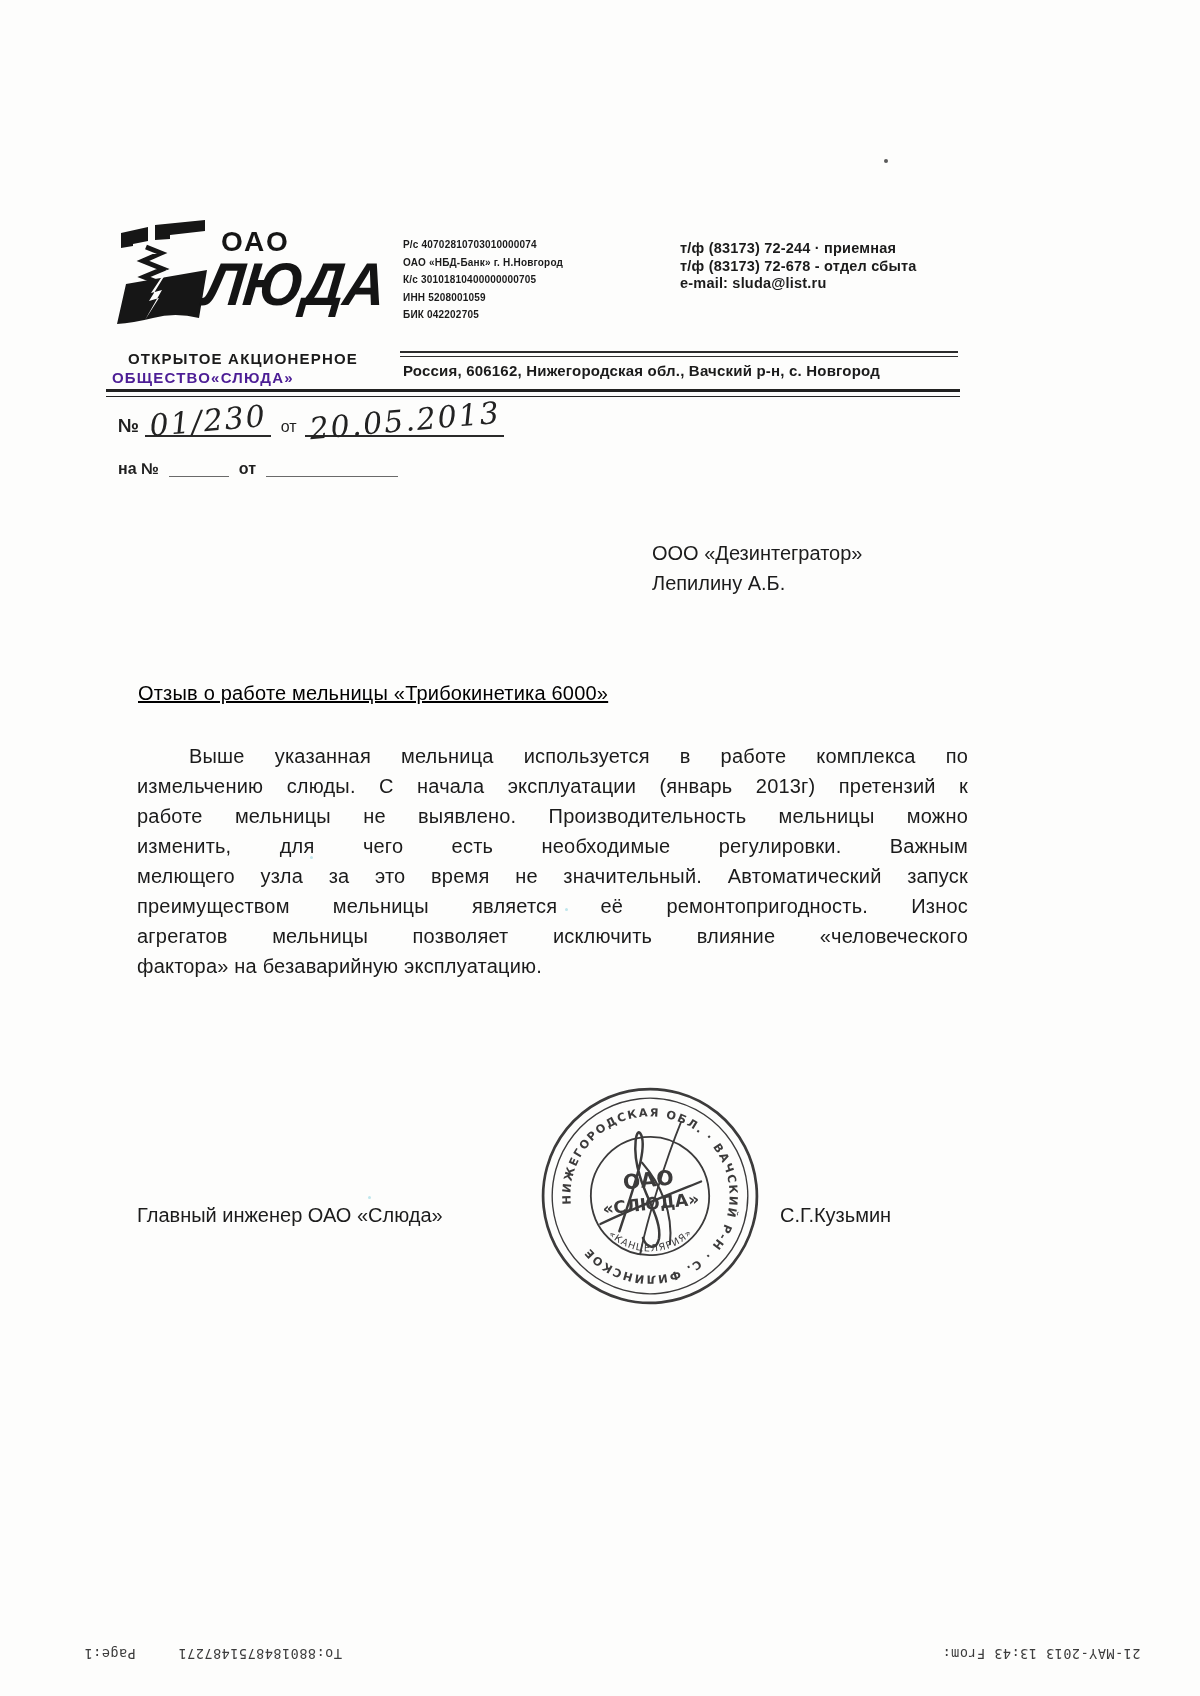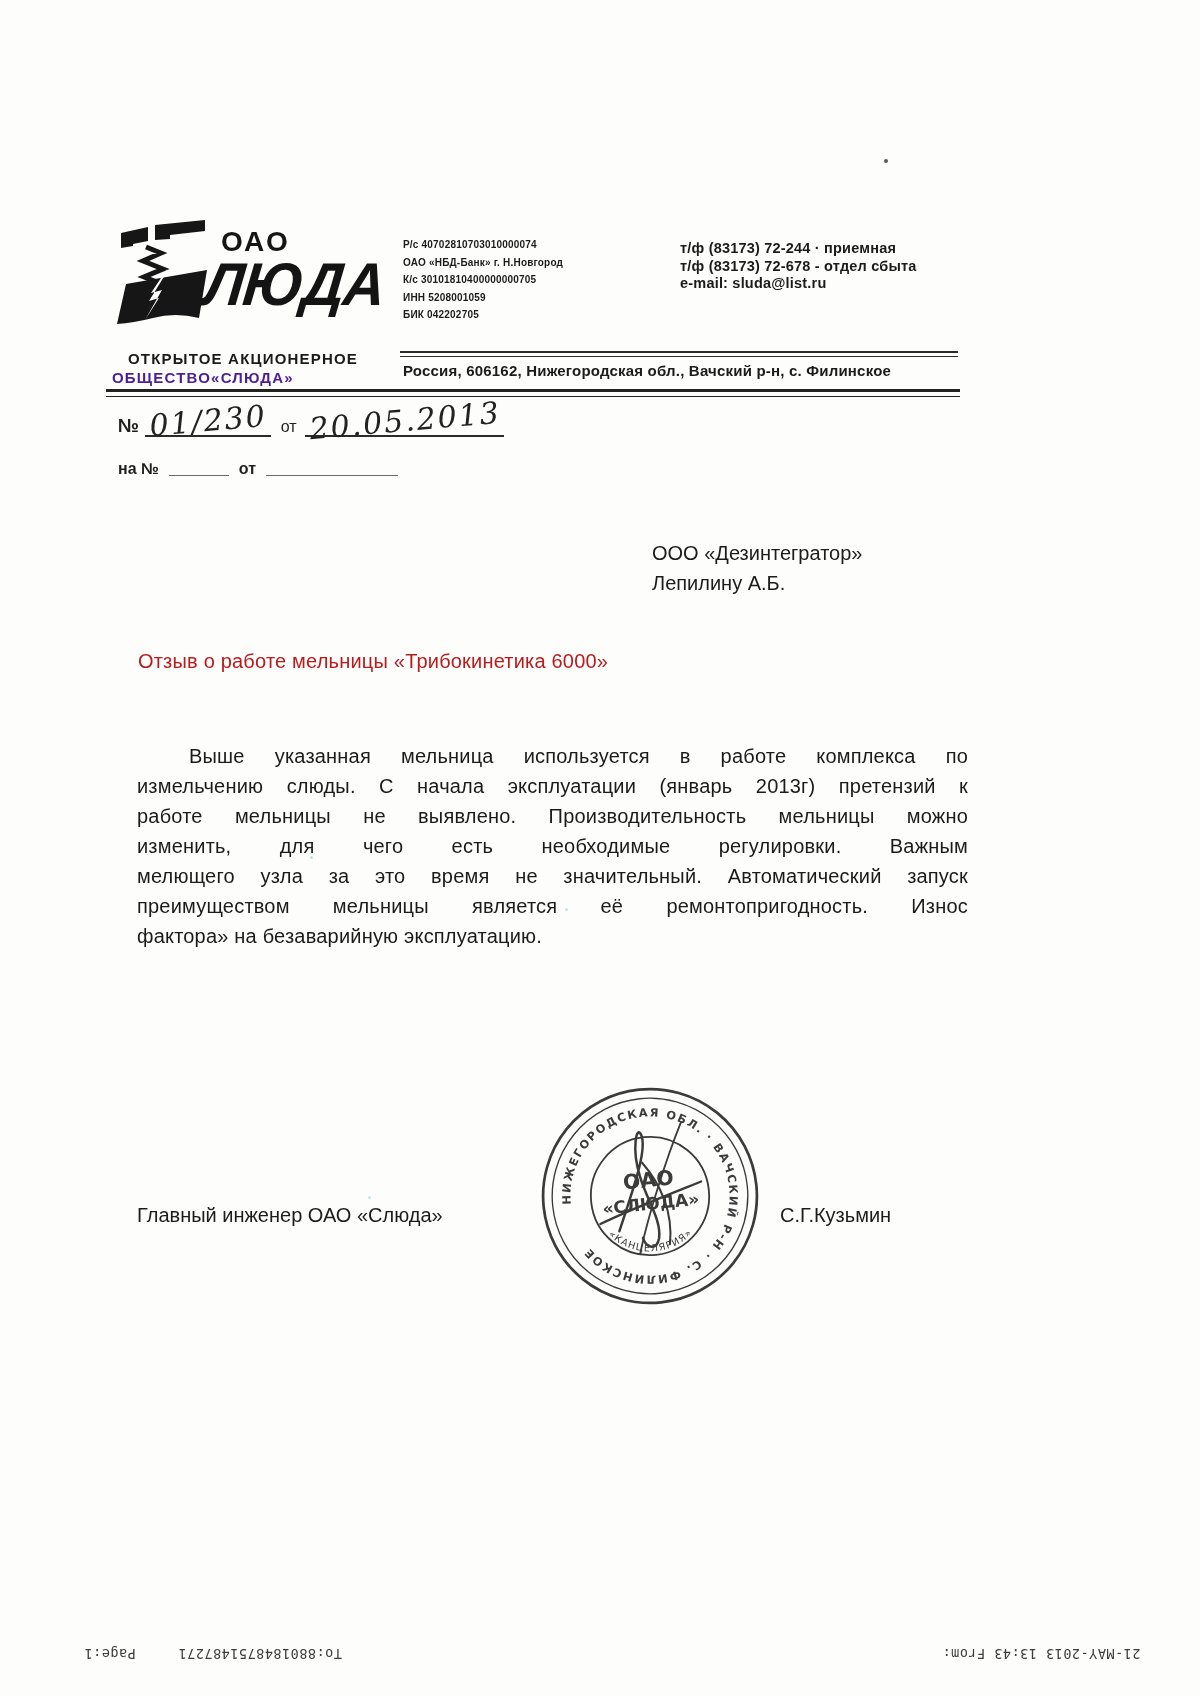--- a/index.html
+++ b/index.html
@@ -26,26 +26,26 @@
   
   .refline{left:118px;top:400px;display:flex;align-items:flex-end;}
   .refline .sign{font-size:19px;font-weight:600;margin-right:6px;}
   .hw-slot{display:inline-block;border-bottom:2px solid #2a2a2a;min-width:108px;text-align:center;padding:0 4px;}
   .hw-slot.wide{min-width:160px;}
   .handwriting{
     display:inline-block;font-family:"DejaVu Serif",serif;font-style:italic;font-size:30px;
     letter-spacing:2px;color:#222;transform:rotate(-5deg) translateY(3px);white-space:nowrap;
   }
   .refline .ot{font-size:16px;margin:0 8px 1px 10px;}
-  .replyline{left:118px;top:460px;display:flex;align-items:flex-start;font-size:16px;font-weight:600;}
+  .replyline{left:118px;top:460px;display:flex;align-items:center;font-size:16px;font-weight:600;}
   .blank{display:inline-block;height:15px;border-bottom:1.5px solid #6a6a6a;width:60px;margin:0 10px;}
   .blank.wide{width:132px;}
   
   .addressee{left:652px;top:538px;font-size:20px;line-height:30px;color:#1c1c1c;}
-  .subject{left:138px;top:650px;font-size:20px;color:#b91c1c;letter-spacing:.2px;}
+  .subject{left:138px;top:682px;font-size:20px;color:#000000;letter-spacing:.2px;text-decoration:underline;}
   .body-par{left:137px;top:741px;width:831px;font-size:20px;color:#1b1b1b;letter-spacing:.2px;}
   .body-line{line-height:30px;text-align:justify;text-align-last:justify;}
   .body-line.first{text-indent:52px;}
   .body-line.last{text-align:left;text-align-last:left;}
   .sig-title{left:137px;top:1204px;font-size:20px;color:#1c1c1c;}
   .sig-name{left:780px;top:1204px;font-size:20px;color:#1c1c1c;}
   
   .stamp-wrap{left:536px;top:1080px;width:228px;height:232px;transform:rotate(-6deg);opacity:.93;}
   .stamp text{font-family:"DejaVu Sans",sans-serif;fill:#2e2d2d;}
   .stamp circle,.stamp path.ink{stroke:#2e2d2d;fill:none;}
@@ -88,21 +88,21 @@
     <div>БИК 042202705</div>
   </div>
 
   <div class="abs contacts">
     <div>т/ф (83173) 72-244 · приемная</div>
     <div>т/ф (83173) 72-678 - отдел сбыта</div>
     <div>e-mail: sluda@list.ru</div>
   </div>
 
   <div class="abs rule-a"></div>
-  <div class="abs addr">Россия, 606162, Нижегородская обл., Вачский р-н, с. Филинское</div>
+  <div class="abs addr">Россия, 606162, Нижегородская обл., Вачский р-н, с. Новгород</div>
   <div class="abs rule-b"></div>
 
   <div class="abs refline">
     <span class="sign">№</span>
     <span class="hw-slot">
       <span class="handwriting">01/230</span>
     </span>
     <span class="ot">от</span>
     <span class="hw-slot wide">
       <span class="handwriting">20.05.2013</span>
@@ -123,20 +123,21 @@
 
   <div class="abs subject">Отзыв о работе мельницы «Трибокинетика 6000»</div>
 
   <div class="abs body-par">
     <div class="body-line first">Выше указанная мельница используется в работе комплекса по</div>
     <div class="body-line">измельчению слюды. С начала эксплуатации (январь 2013г) претензий к</div>
     <div class="body-line">работе мельницы не выявлено. Производительность мельницы можно</div>
     <div class="body-line">изменить, для чего есть необходимые регулировки. Важным</div>
     <div class="body-line">мелющего узла за это время не значительный. Автоматический запуск</div>
     <div class="body-line">преимуществом мельницы является её ремонтопригодность. Износ</div>
+    <div class="body-line">агрегатов мельницы позволяет исключить влияние «человеческого</div>
     <div class="body-line last">фактора» на безаварийную эксплуатацию.</div>
   </div>
 
   <div class="abs sig-title">Главный инженер ОАО «Слюда»</div>
   <div class="abs sig-name">С.Г.Кузьмин</div>
 
   <div class="abs stamp-wrap">
     <svg class="stamp" width="228" height="232" viewBox="0 0 200 204">
       <defs>
         <path id="ringPath" d="M100,102 m-70,0 a70,70 0 1,1 140,0 a70,70 0 1,1 -140,0"></path>

